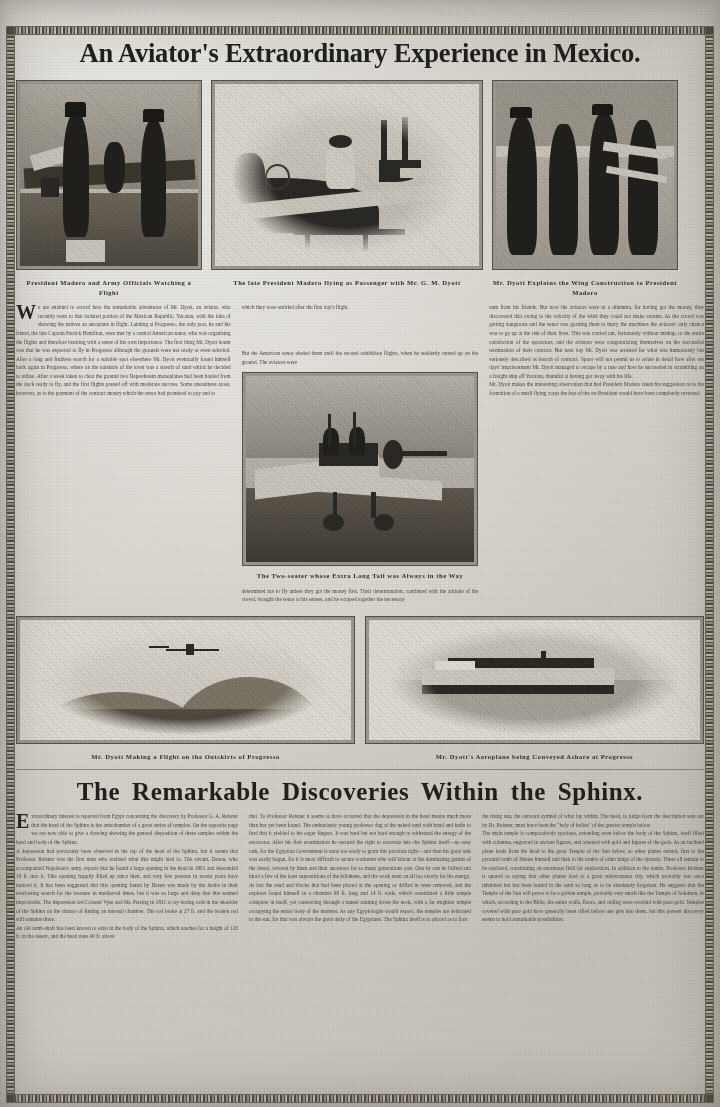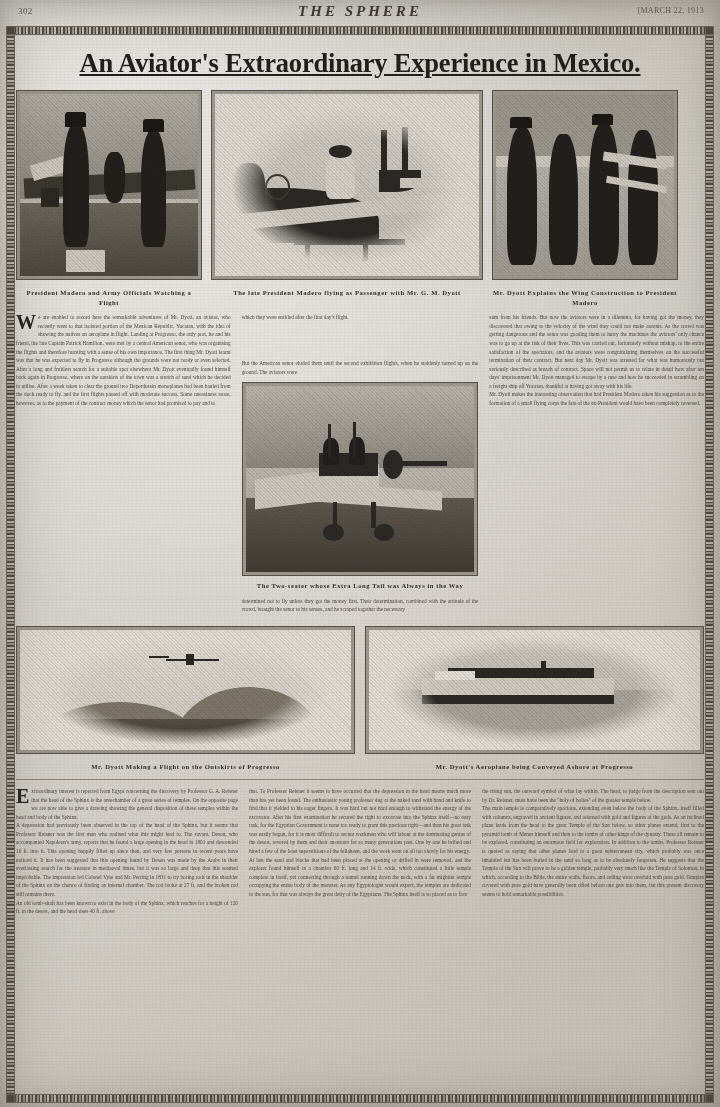--- a/index.html
+++ b/index.html
@@ -40,21 +40,21 @@
   .rule-right{right:0;top:0;bottom:0;width:9px;border:1px solid #6d675d;box-sizing:border-box;}
   .corner{position:absolute;width:9px;height:9px;background:#4a453c;border:1px solid #6d675d;box-sizing:border-box;}
   .c-tl{left:0;top:0;} .c-tr{right:0;top:0;} .c-bl{left:0;bottom:0;} .c-br{right:0;bottom:0;}
 
   .content{position:absolute;left:16px;top:36px;right:16px;bottom:14px;}
 
   
   .headline{
     text-align:center;font-weight:bold;color:#22201c;
     font-family:"Liberation Serif",serif;letter-spacing:-.2px;}
-  .headline-1{font-size:26.5px;line-height:1.05;margin-top:14px;text-decoration:underline;}
+  .headline-1{font-size:26.5px;line-height:1.05;margin-top:4px;}
   .subhead{text-align:center;font-style:italic;font-size:10.5px;color:#44403a;margin-top:9px;letter-spacing:.1px;}
   .headline-2{font-size:25px;line-height:1.05;letter-spacing:.6px;word-spacing:5px;}
 
   .sep{height:1px;background:#8a8478;margin:6px 0 0;}
 
   
   .photorow{display:flex;gap:9px;margin-top:12px;}
   .photo{position:relative;overflow:hidden;background:#9b968d;
     border:1px solid #54504a; box-sizing:border-box;}
   .photo .inner{position:absolute;inset:3px;overflow:hidden;}
@@ -94,25 +94,20 @@
   .midcol{width:31.2%;}
   .midcenter{flex:1;}
 
   .bottomrow{display:flex;gap:10px;margin-top:12px;}
 </style>
 </head>
 <body>
 
 <div class="page">
 
-  <div class="runhead">
-    <div class="folio">302</div>
-    <div class="masthead">THE SPHERE</div>
-    <div class="issuedate">[MARCH 22, 1913</div>
-  </div>
 
   <div class="frame">
     <div class="rule rule-top"></div>
     <div class="rule rule-bot"></div>
     <div class="rule v rule-left"></div>
     <div class="rule v rule-right"></div>
     <div class="corner c-tl"></div>
     <div class="corner c-tr"></div>
     <div class="corner c-bl"></div>
     <div class="corner c-br"></div>
@@ -259,20 +254,21 @@
       </div>
     </div>
 
     <div class="bottomrow" style="margin-top:3px;">
       <div class="cap" style="flex:1;">Mr. Dyott Making a Flight on the Outskirts of Progresso</div>
       <div class="cap" style="flex:1;">Mr. Dyott's Aeroplane being Conveyed Ashore at Progresso</div>
     </div>
 
     <div class="sep" style="margin-top:7px;"></div>
 
+    <div class="headline headline-2" style="margin-top:9px;">The Remarkable Discoveries Within the Sphinx.</div>
 
     <div class="cols3">
       <div class="col">
         <div class="txt dropcap">Extraordinary interest is reported from Egypt concerning the discovery by Professor G. A. Reisner that the head of the Sphinx is the antechamber of a great series of temples. On the opposite page we are now able to give a drawing showing the general disposition of these temples within the head and body of the Sphinx.</div>
         <div class="txt">A depression had previously been observed in the top of the head of the Sphinx, but it seems that Professor Reisner was the first man who realised what this might lead to. The savant, Deson, who accompanied Napoleon's army, reports that he found a large opening in the head in 1801 and descended 10 ft. into it. This opening happily filled up since then, and very few persons in recent years have noticed it. It has been suggested that this opening found by Deson was made by the Arabs in their everlasting search for the treasure in mediaeval times, but it was so large and deep that this seemed improbable. The impression led Colonel Vyse and Mr. Perring in 1831 to try boring rods in the shoulder of the Sphinx on the chance of finding an internal chamber. The rod broke at 27 ft. and the broken rod still remains there.</div>
         <div class="txt">An old tomb-shaft has been known to exist in the body of the Sphinx, which reaches for a height of 120 ft. in the desert, and the head rises 40 ft. above</div>
       </div>
       <div class="col">
         <div class="txt">that. To Professor Reisner it seems to have occurred that the depression in the head means much more than has yet been found. The enthusiastic young professor dug at the naked sand with hand and knife to find that it yielded to his eager fingers. It was hard but not hard enough to withstand the energy of the excavator. After his first examination he secured the right to excavate into the Sphinx itself—no easy task, for the Egyptian Government is none too ready to grant this precious right—and then his great task was easily begun, for it is most difficult to secure workmen who will labour at the dominating genius of the desert, revered by them and their ancestors for so many generations past. One by one he bribed and hired a few of the least superstitious of the fellaheen, and the work went on all too slowly for his energy.</div>
         <div class="txt">At last the sand and blocks that had been placed at the opening or drilled in were removed, and the explorer found himself in a chamber 60 ft. long and 14 ft. wide, which constituted a little temple complete in itself, yet connecting through a tunnel running down the neck, with a far mightier temple occupying the entire body of the monster. As any Egyptologist would expect, the temples are dedicated to the sun, for that was always the great deity of the Egyptians. The Sphinx itself is so placed as to face</div>

